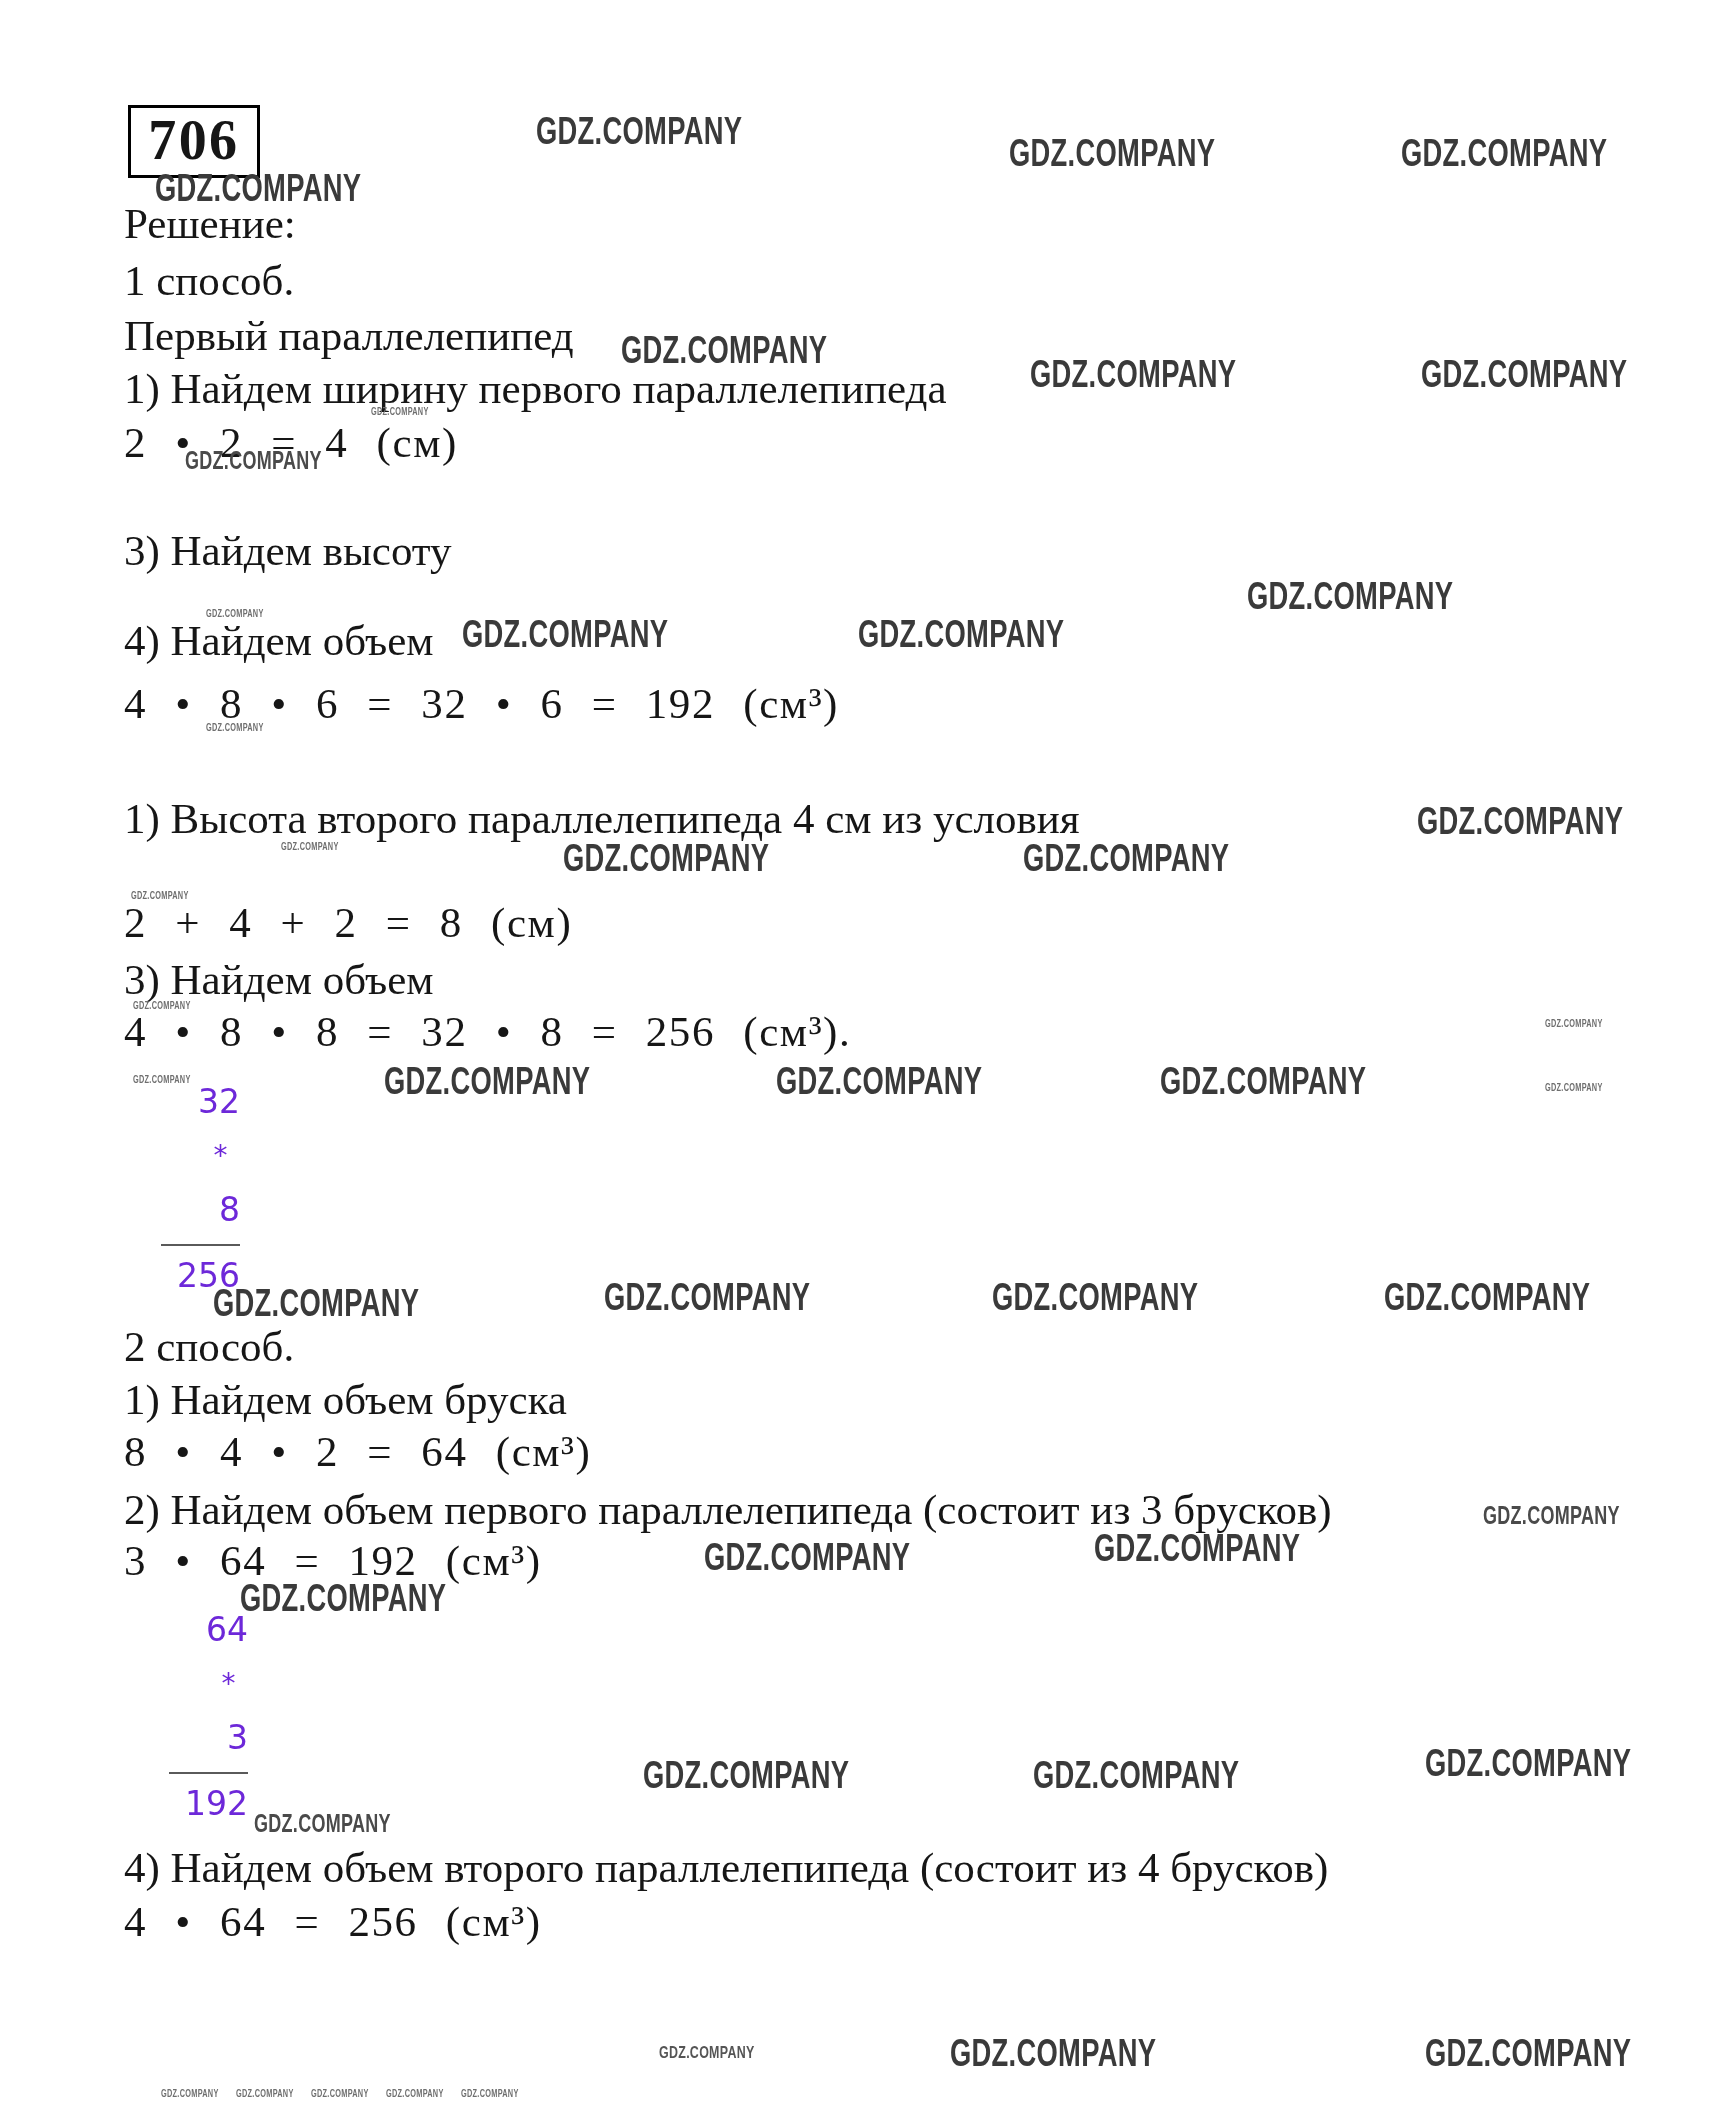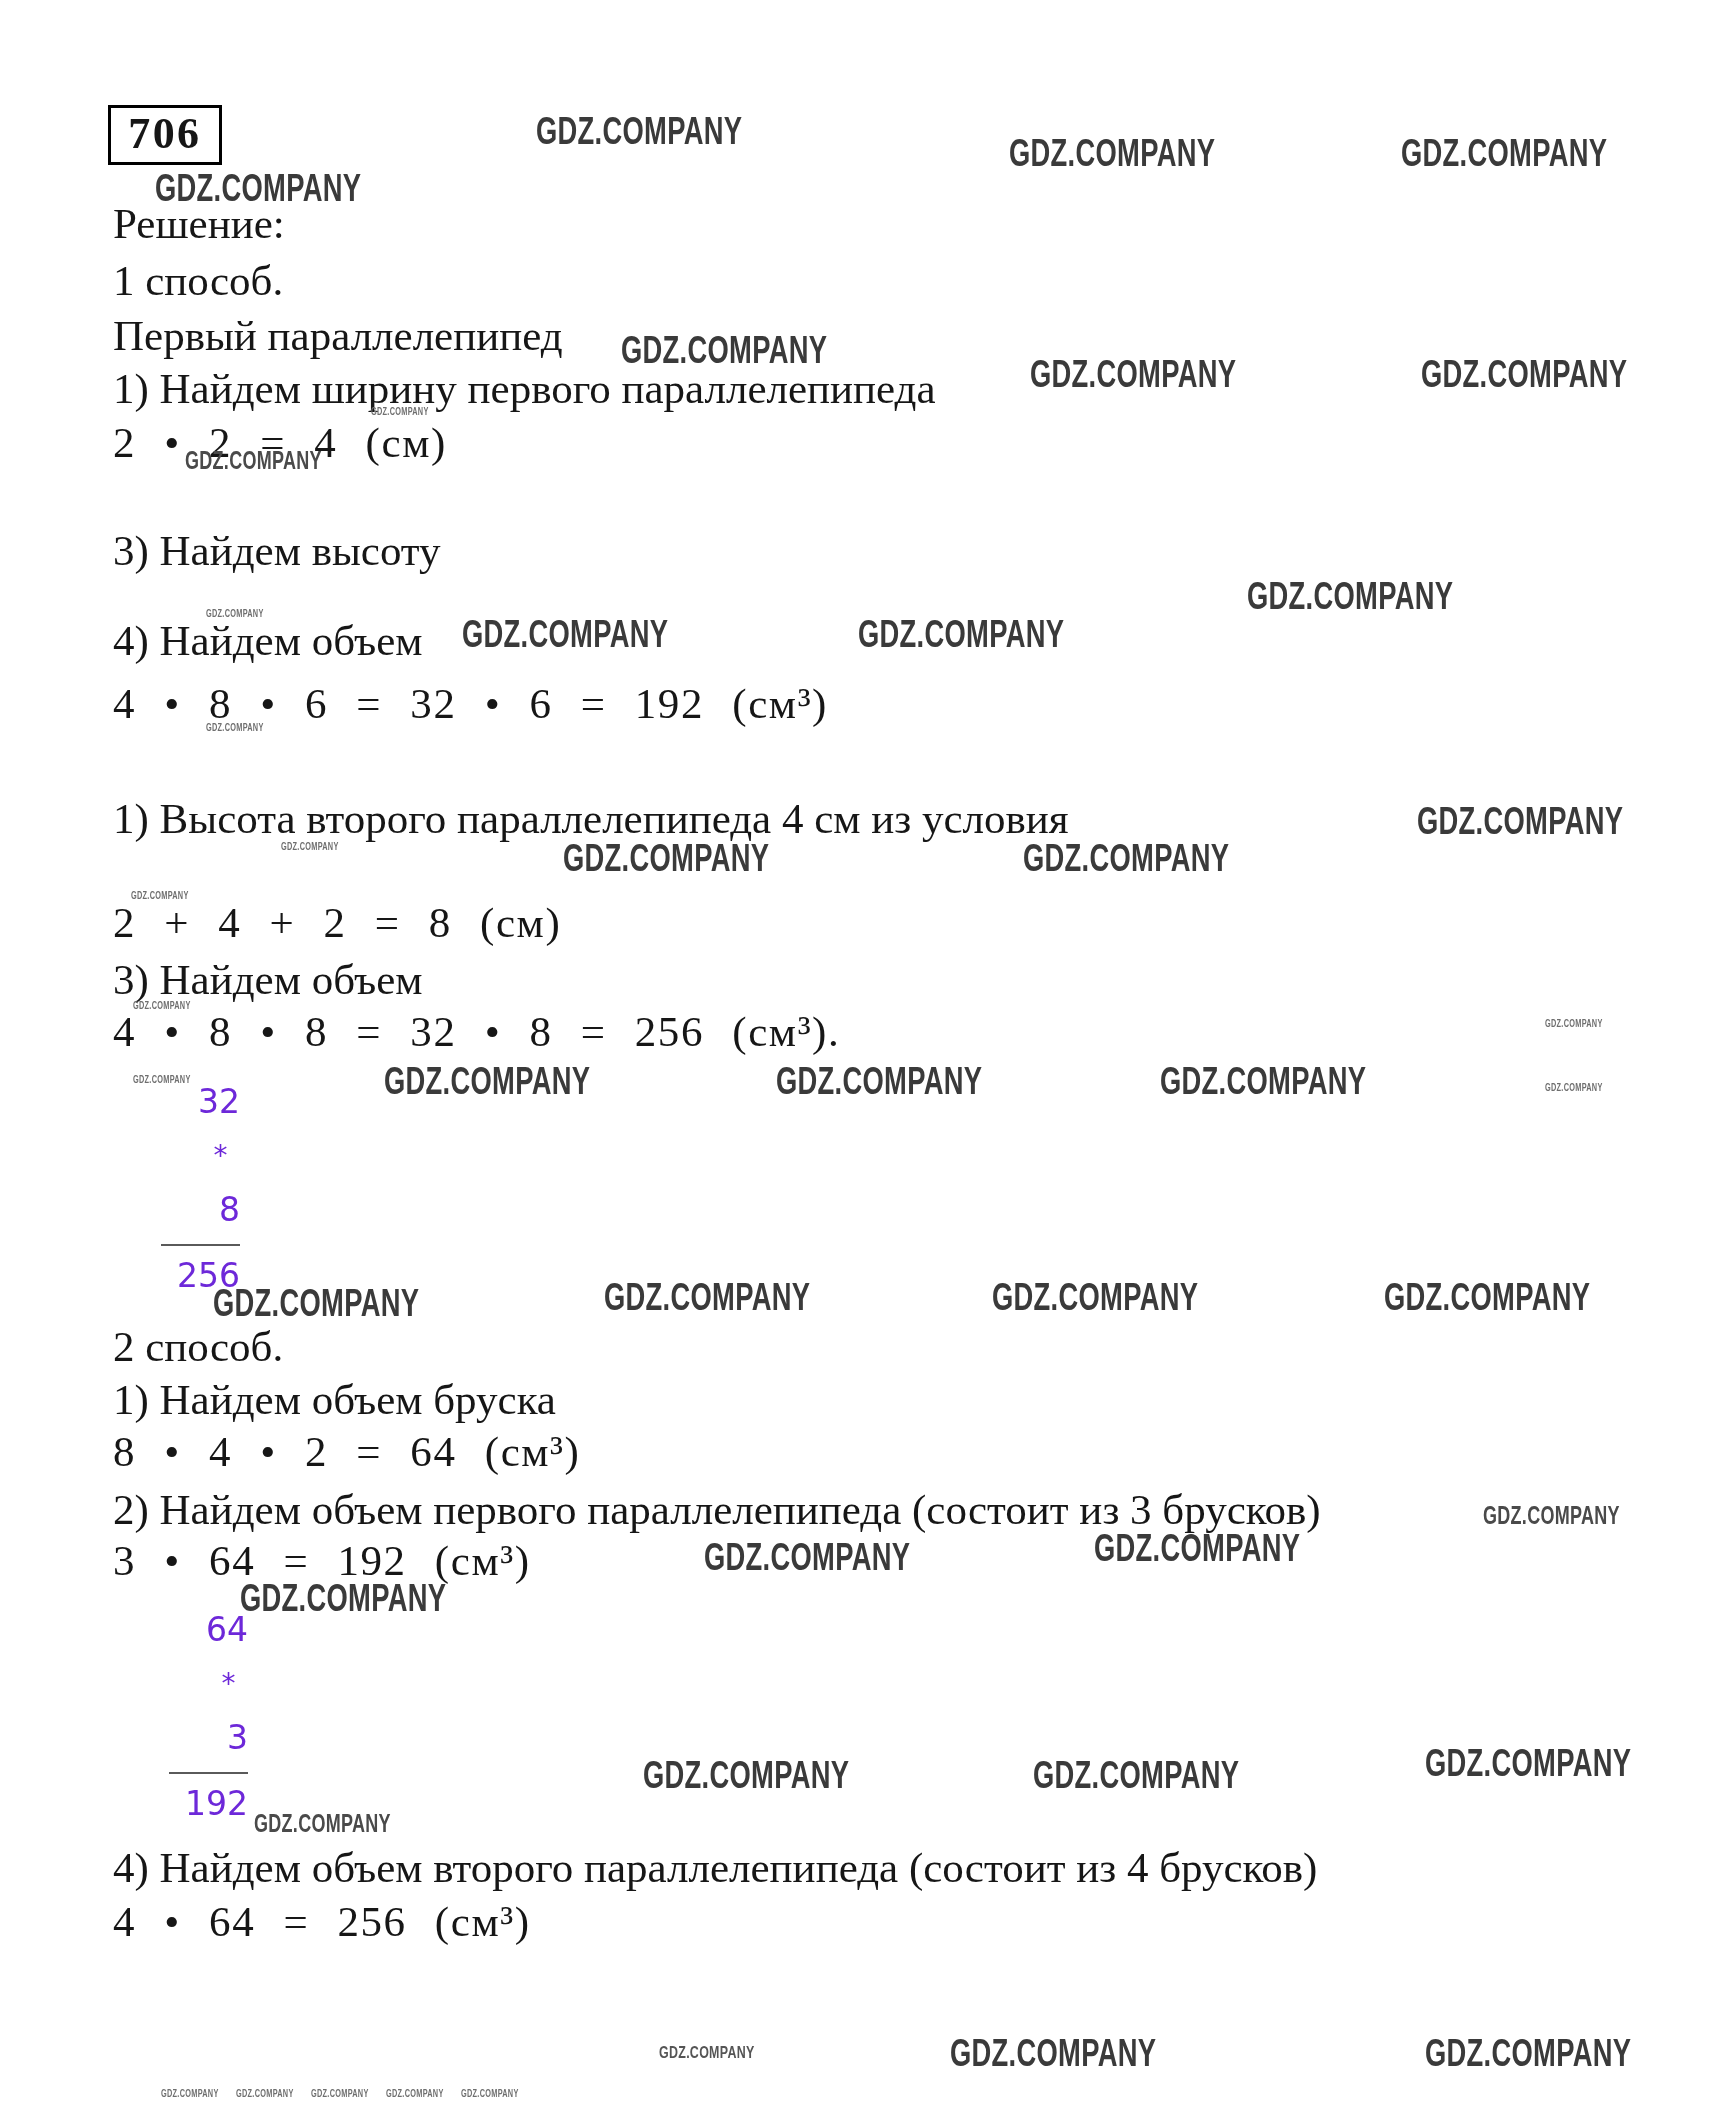--- a/index.html
+++ b/index.html
@@ -6,29 +6,29 @@
   html,body { background:#ffffff; }
   .page {
     position:relative;
     width:1730px; height:2108px;
     background:#ffffff;
     overflow:hidden;
     font-family:"Liberation Serif","DejaVu Serif",serif;
     color:#161616;
   }
   .problem-box {
-    position:absolute; left:108px; top:105px;
+    position:absolute; left:128px; top:105px;
     border:3.9px solid #000;
     padding:0px 17.3px 3.2px 17.3px;
-    font-size:44px; font-weight:bold;
+    font-size:56px; font-weight:bold;
     letter-spacing:2.4px;
     background:#fff;
   }
   .line {
-    position:absolute; left:113px;
+    position:absolute; left:124px;
     font-size:43px; line-height:49px;
     white-space:nowrap;
     font-family:Liberation Serif, serif;
   }
   .formula {
     word-spacing:15.8px;
     letter-spacing:1.6px;
   }
   .answer {
     white-space:normal;

